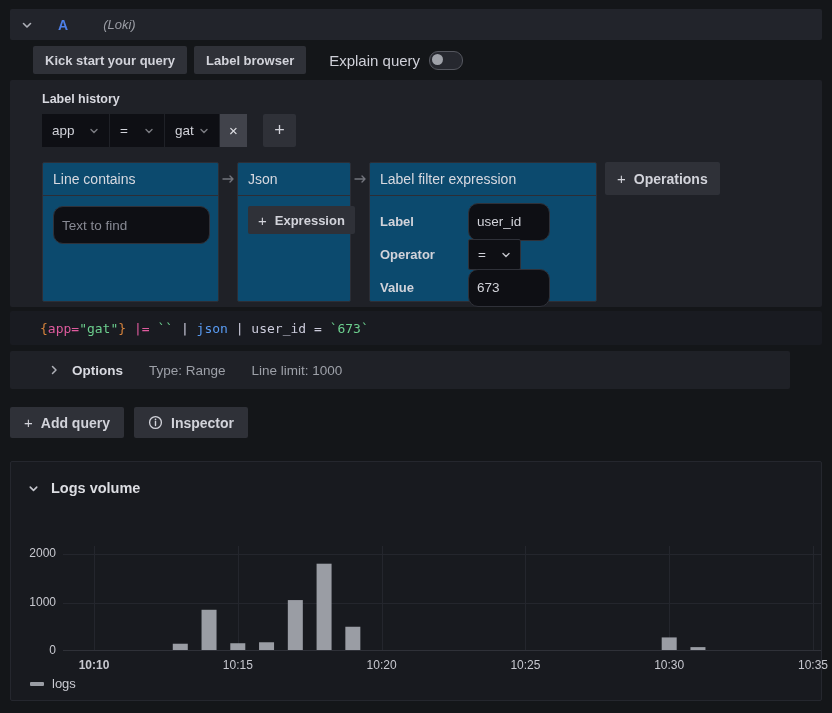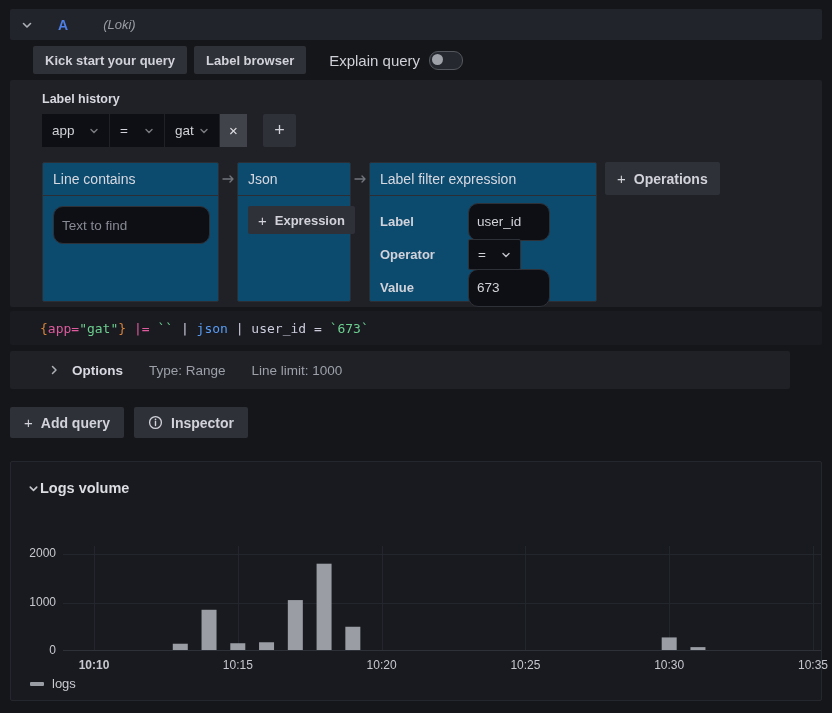--- a/index.html
+++ b/index.html
@@ -79,21 +79,21 @@
   #options-row .opt-title{font-size:13.5px;font-weight:700;color:#d8d9e0;margin-left:12px}
   #options-row .opt-meta{font-size:13.5px;color:#9da0a8;margin-left:26px}
 
   
   #actions-row{left:10px;top:407px;display:flex;gap:10px}
   .action-btn{height:31px;font-size:14px;padding:0 14px}
 
   
   #logs-panel{left:10px;top:461px;width:810px;height:238px;background:#181a1f;
               border:1px solid #25272e;border-radius:2px}
-  #logs-header{position:absolute;left:16px;top:18px;display:flex;align-items:center;
+  #logs-header{position:absolute;left:16px;top:18px;display:flex;align-items:center;gap:11px;
                font-size:14.5px;font-weight:700;color:#dcdde2;cursor:pointer}
   #logs-chart{position:absolute;left:0;top:0;width:100%;height:100%}
   .ylab{position:absolute;left:0;width:45px;text-align:right;font-size:12px;color:#c7c8cf}
   .xlab{position:absolute;width:52px;text-align:center;font-size:12px;color:#c7c8cf}
   #legend{position:absolute;left:19px;top:214px;display:flex;align-items:center;gap:8px;cursor:pointer}
   #legend .swatch{width:14px;height:4px;border-radius:1px;background:#9a9da4}
   #legend .lbl{font-size:13px;color:#c9cad1}
 </style>
 </head>
 <body>

